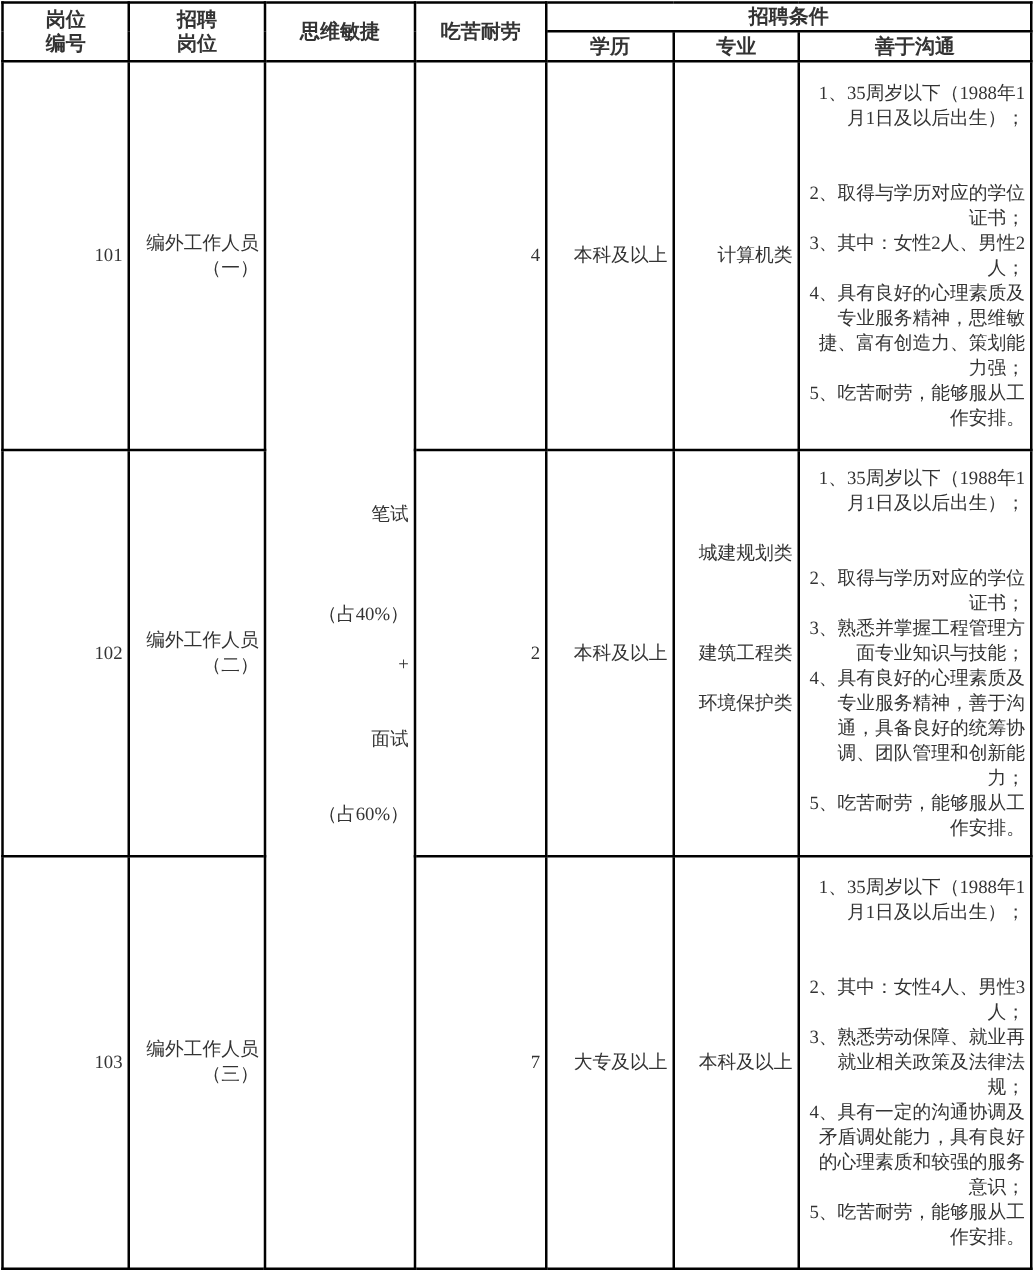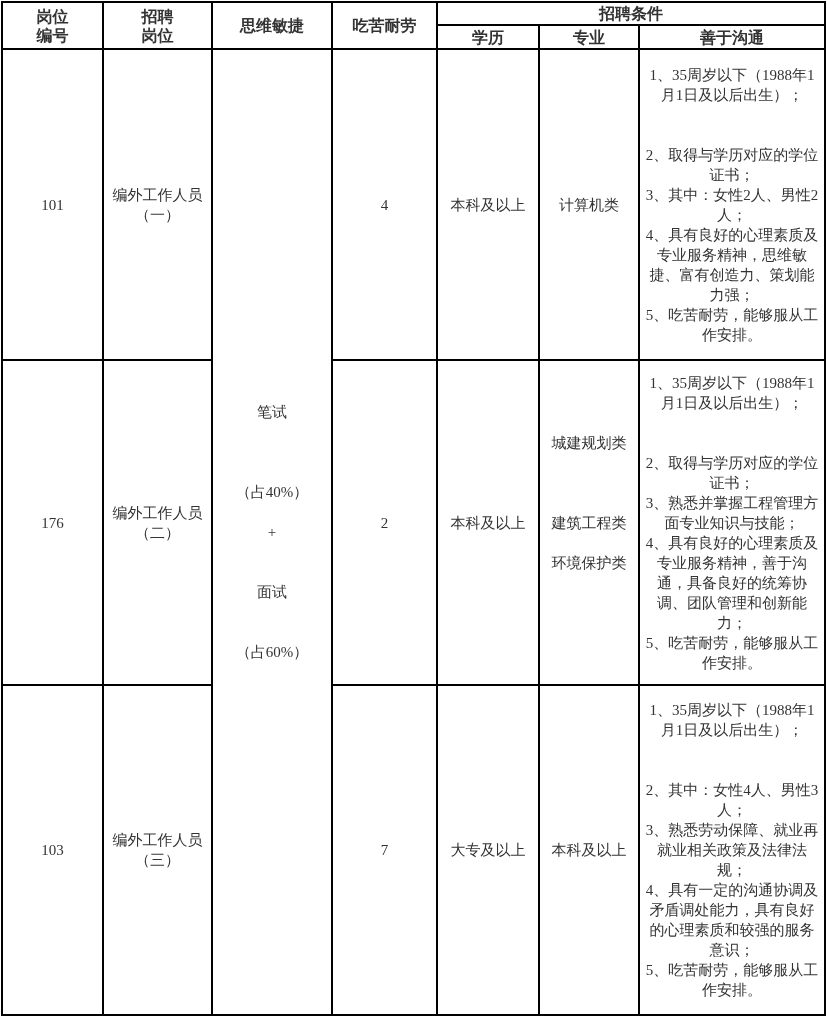--- a/index.html
+++ b/index.html
@@ -32,21 +32,21 @@
     font-weight: bold;
     line-height: 19px;
     text-align: center;
     vertical-align: middle;
     padding: 1px 2px;
     white-space: pre-wrap;
   }
   table.recruit td {
     font-size: 15px;
     line-height: 20px;
-    text-align: center;
+    text-align: right;
     vertical-align: middle;
     padding: 2px 4px;
     white-space: pre-wrap;
     word-break: break-all;
   }
   td.exam-cell {
     vertical-align: top;
     padding-top: 38px;
   }
   tr.header-row-1 { height: 21px; }
@@ -108,21 +108,21 @@
         <td>1、35周岁以下（1988年1月1日及以后出生）；
 
 
 2、取得与学历对应的学位证书；
 3、其中：女性2人、男性2人；
 4、具有良好的心理素质及专业服务精神，思维敏捷、富有创造力、策划能力强；
 5、吃苦耐劳，能够服从工作安排。</td>
       </tr>
 
       <tr class="data-row-2">
-        <td>176</td>
+        <td>102</td>
         <td>编外工作人员
 （二）</td>
         <td>2</td>
         <td>本科及以上</td>
         <td>城建规划类
 
 
 
 建筑工程类
 

